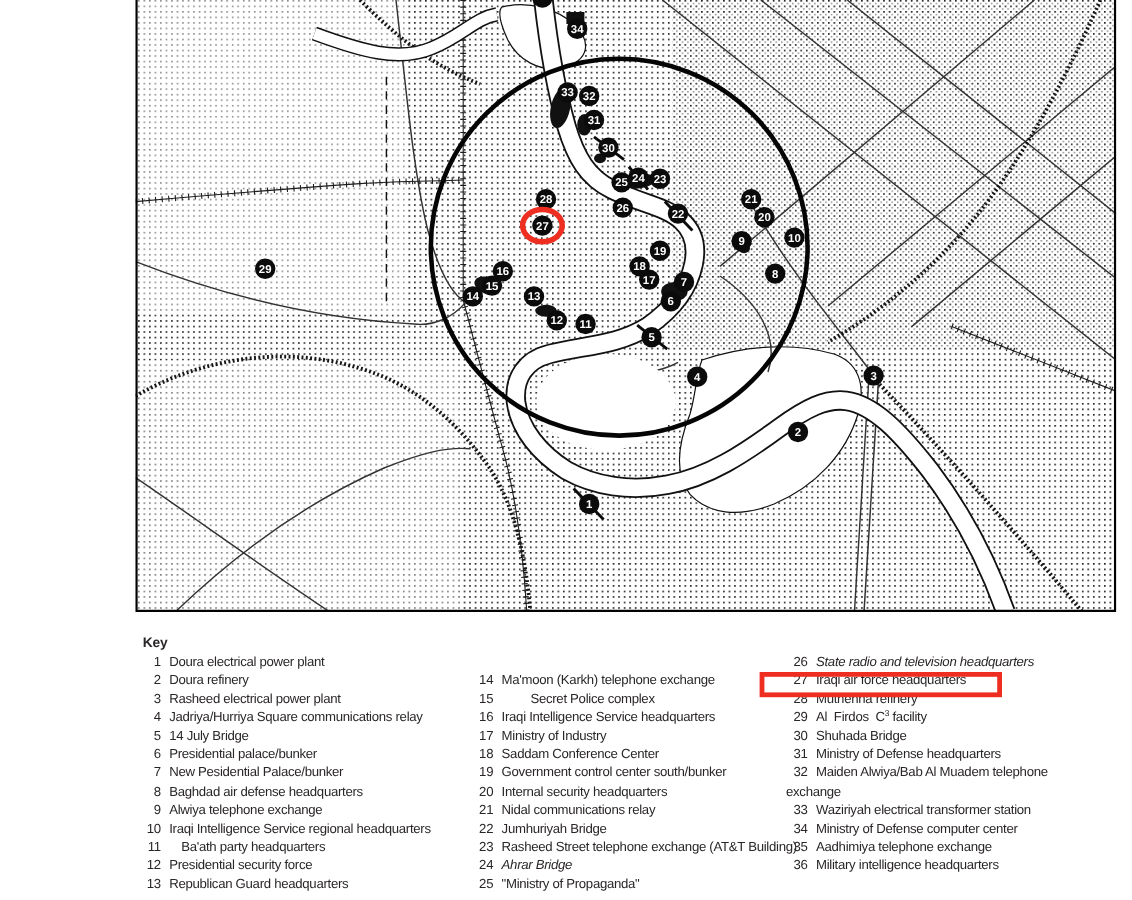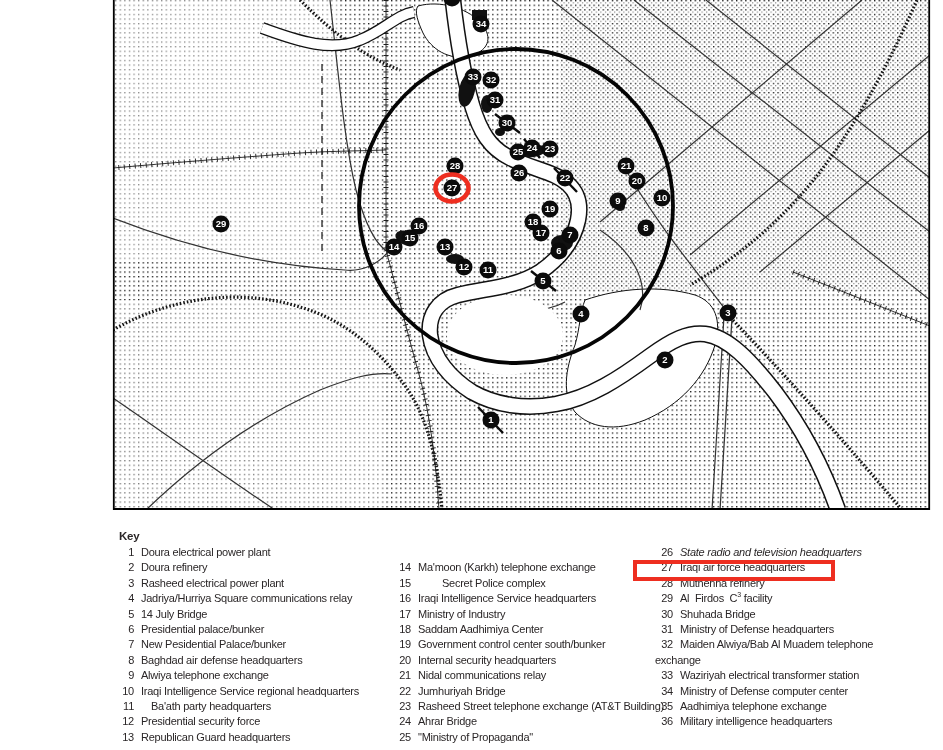--- a/index.html
+++ b/index.html
@@ -337,21 +337,21 @@
       <div class="key-row" style="top: 591.2px;">
         <span class="key-num" style="left: 385px;">16</span>
         <span class="key-text" style="left: 418px;">Iraqi Intelligence Service headquarters</span>
       </div>
       <div class="key-row" style="top: 606.6px;">
         <span class="key-num" style="left: 385px;">17</span>
         <span class="key-text" style="left: 418px;">Ministry of Industry</span>
       </div>
       <div class="key-row" style="top: 622px;">
         <span class="key-num" style="left: 385px;">18</span>
-        <span class="key-text" style="left: 418px;">Saddam Aadhimiya Center</span>
+        <span class="key-text" style="left: 418px;">Saddam Conference Center</span>
       </div>
       <div class="key-row" style="top: 637.4px;">
         <span class="key-num" style="left: 385px;">19</span>
         <span class="key-text" style="left: 418px;">Government control center south/bunker</span>
       </div>
       <div class="key-row" style="top: 652.8px;">
         <span class="key-num" style="left: 385px;">20</span>
         <span class="key-text" style="left: 418px;">Internal security headquarters</span>
       </div>
       <div class="key-row" style="top: 668.2px;">
@@ -361,21 +361,21 @@
       <div class="key-row" style="top: 683.6px;">
         <span class="key-num" style="left: 385px;">22</span>
         <span class="key-text" style="left: 418px;">Jumhuriyah Bridge</span>
       </div>
       <div class="key-row" style="top: 699px;">
         <span class="key-num" style="left: 385px;">23</span>
         <span class="key-text" style="left: 418px;">Rasheed Street telephone exchange (AT&amp;T Building)</span>
       </div>
       <div class="key-row" style="top: 714.4px;">
         <span class="key-num" style="left: 385px;">24</span>
-        <span class="key-text" style="left: 418px;">Ahrar Bridge</span>
+        <span class="key-text" style="left: 418px; font-style: italic;">Ahrar Bridge</span>
       </div>
       <div class="key-row" style="top: 729.8px;">
         <span class="key-num" style="left: 385px;">25</span>
         <span class="key-text" style="left: 418px;">"Ministry of Propaganda"</span>
       </div>
       <div class="key-row" style="top: 545px;">
         <span class="key-num" style="left: 647px;">26</span>
         <span class="key-text" style="left: 680px; font-style: italic;">State radio and television headquarters</span>
       </div>
       <div class="key-row" style="top: 560.4px;">

